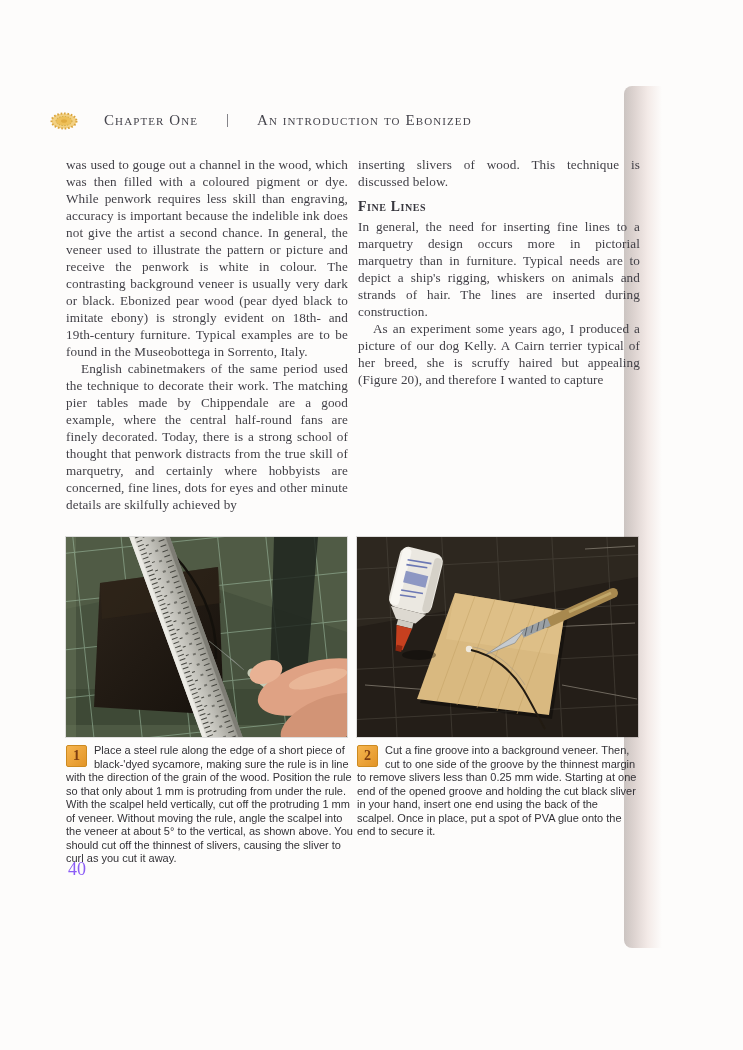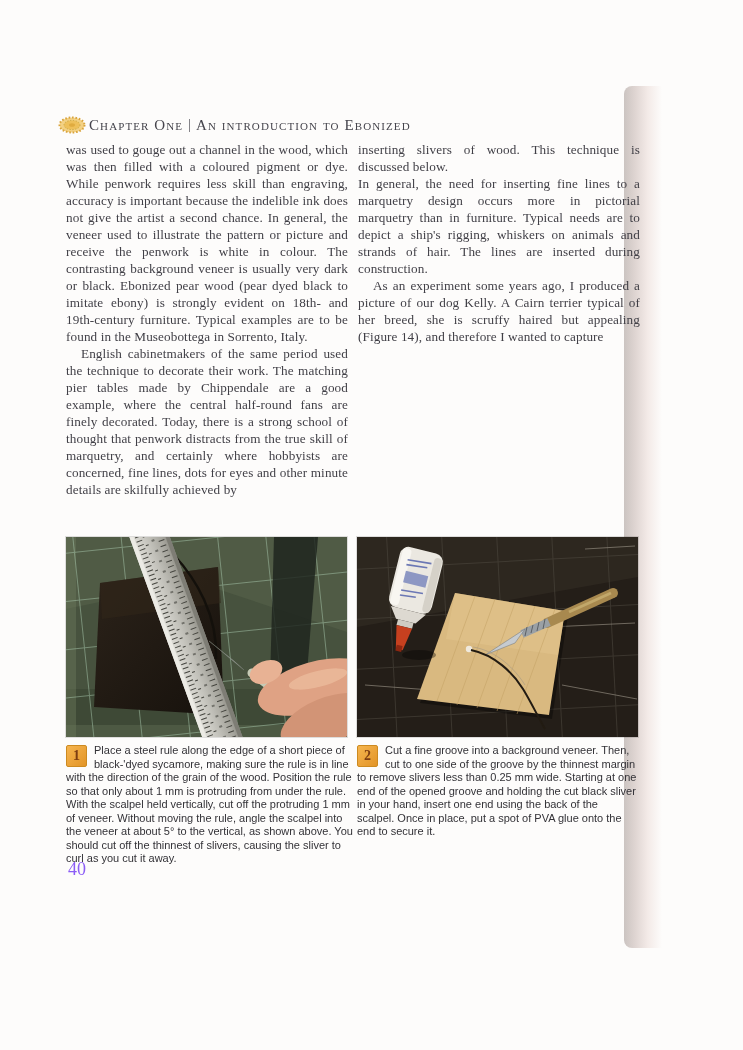--- a/index.html
+++ b/index.html
@@ -6,28 +6,28 @@
   .page{
     position:relative;width:743px;height:1050px;background:#fdfcfb;
     font-family:"Liberation Serif",serif;overflow:hidden;
   }
   .edge-shadow{
     position:absolute;left:624px;top:86px;width:38px;height:862px;
     background:linear-gradient(to right,#cbc4c1 0%,#ded4d1 28%,#f3eae7 62%,rgba(255,255,255,0) 100%);
     border-radius:8px 0 0 8px;
   }
   .chapter-header{
-    position:absolute;left:58px;top:112px;width:560px;height:26px;
-    display:flex;align-items:center;gap:3px;color:#45444c;
+    position:absolute;left:50px;top:112px;width:560px;height:26px;
+    display:flex;align-items:flex-start;gap:26px;color:#45444c;
   }
   .chapter-header .htext{
     font-variant:small-caps;letter-spacing:1.1px;font-size:15px;white-space:nowrap;
   }
   .chapter-header .sep{font-size:14px;color:#55545c;margin:0 2px;}
-  .cols{position:absolute;left:66px;top:141px;width:574px;display:flex;gap:10px;}
+  .cols{position:absolute;left:66px;top:156px;width:574px;display:flex;gap:10px;}
   .col{width:282px;}
   .col p{
     margin:0;font-size:13.2px;line-height:17px;text-align:justify;
     color:#403f46;letter-spacing:.1px;hyphens:none;
   }
   .col p.ind{text-indent:15px;}
   .subhead{
     margin:9px 0 3px 0;font-size:13.8px;font-weight:bold;
     font-variant:small-caps;letter-spacing:.6px;color:#37363d;
   }
@@ -70,22 +70,23 @@
     <span class="htext">An introduction to Ebonized</span>
   </header>
 
   <div class="cols">
     <div class="col">
       <p>was used to gouge out a channel in the wood, which was then filled with a coloured pigment or dye. While penwork requires less skill than engraving, accuracy is important because the indelible ink does not give the artist a second chance. In general, the veneer used to illustrate the pattern or picture and receive the penwork is white in colour. The contrasting background veneer is usually very dark or black. Ebonized pear wood (pear dyed black to imitate ebony) is strongly evident on 18th- and 19th-century furniture. Typical examples are to be found in the Museobottega in Sorrento, Italy.</p>
       <p class="ind">English cabinetmakers of the same period used the technique to decorate their work. The matching pier tables made by Chippendale are a good example, where the central half-round fans are finely decorated. Today, there is a strong school of thought that penwork distracts from the true skill of marquetry, and certainly where hobbyists are concerned, fine lines, dots for eyes and other minute details are skilfully achieved by</p>
     </div>
     <div class="col">
       <p>inserting slivers of wood. This technique is discussed below.</p>
+      <h2 class="subhead">Fine Lines</h2>
       <p>In general, the need for inserting fine lines to a marquetry design occurs more in pictorial marquetry than in furniture. Typical needs are to depict a ship's rigging, whiskers on animals and strands of hair. The lines are inserted during construction.</p>
-      <p class="ind">As an experiment some years ago, I produced a picture of our dog Kelly. A Cairn terrier typical of her breed, she is scruffy haired but appealing (Figure 14), and therefore I wanted to capture</p>
+      <p class="ind">As an experiment some years ago, I produced a picture of our dog Kelly. A Cairn terrier typical of her breed, she is scruffy haired but appealing (Figure 20), and therefore I wanted to capture</p>
     </div>
   </div>
 
   <figure class="photo photo-1">
     <svg width="281" height="200" viewBox="0 0 281 200" preserveAspectRatio="none">
       <defs>
         <linearGradient id="rulerGrad" x1="0" y1="0" x2="1" y2="0">
           <stop offset="0" stop-color="#e2e1db"></stop>
             <stop offset="0.45" stop-color="#c2c1ba"></stop>
           <stop offset="0.8" stop-color="#a5a49c"></stop>

